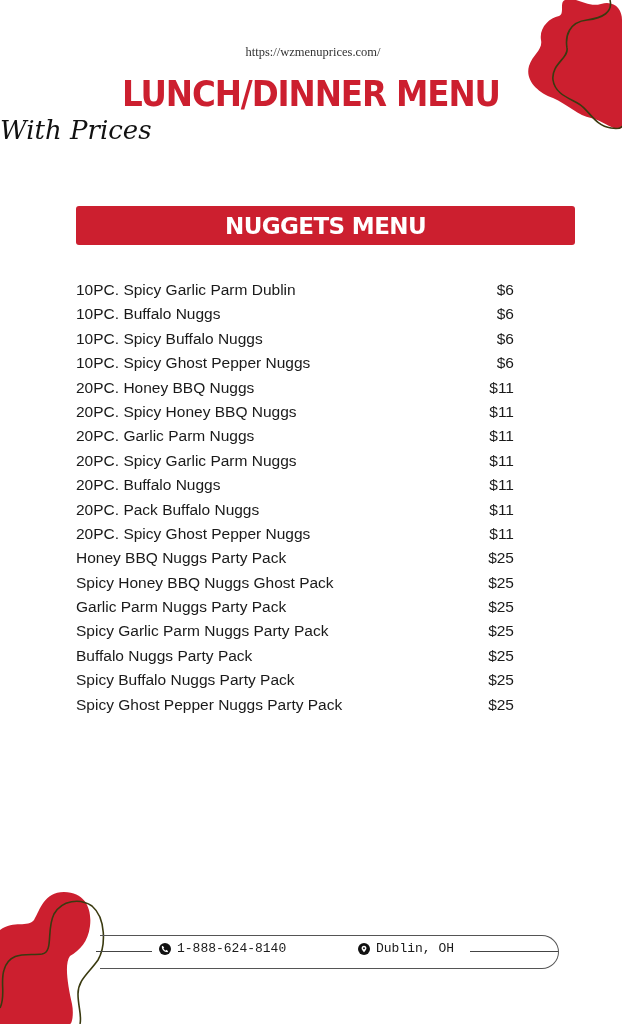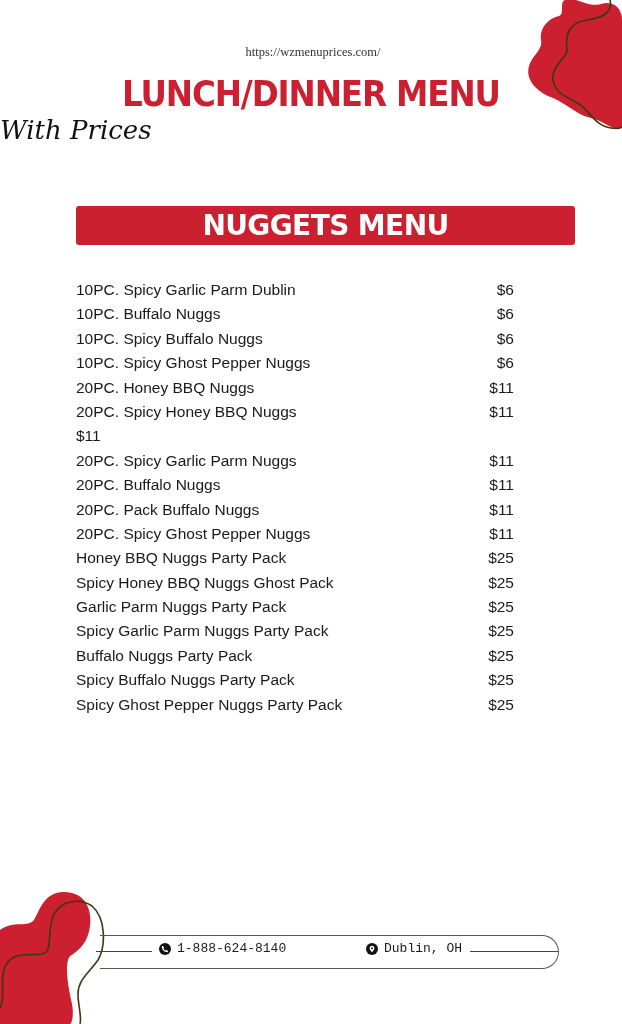--- a/index.html
+++ b/index.html
@@ -2,21 +2,21 @@
 <html><head>
   <meta charset="utf-8">
   <style>
     html, body { margin: 0; padding: 0; background: #ffffff; }
     body { width: 622px; height: 1024px; position: relative; overflow: hidden; font-family: "Liberation Sans", sans-serif; }
     .blob { position: absolute; }
     .url { position: absolute; top: 45px; left: 0; width: 626px; text-align: center; font-family: "Liberation Serif", serif; font-size: 12.5px; color: #333; }
     .title { position: absolute; top: 72px; left: 0; width: 622px; text-align: center; font-family: "DejaVu Sans", sans-serif; font-weight: bold; font-size: 35px; color: #cc1f2f; letter-spacing: -1.2px; line-height: 44px; transform: scaleX(0.93); }
     .subtitle { position: absolute; top: 110px; left: 0; width: 622px; text-align: left; font-family: "DejaVu Serif", serif; font-style: italic; font-size: 26px; color: #111; line-height: 40px; }
     .banner { position: absolute; left: 76px; top: 206px; width: 499px; height: 39px; background: #cc1f2f; border-radius: 3px; display: flex; align-items: center; justify-content: center; }
-    .banner span { color: #fff; font-family: "DejaVu Sans", sans-serif; font-weight: bold; font-size: 28px; letter-spacing: -0.6px; }
+    .banner span { color: #fff; font-family: "DejaVu Sans", sans-serif; font-weight: bold; font-size: 23px; letter-spacing: -0.6px; }
     .menu { position: absolute; left: 76px; top: 278px; width: 438px; }
     .row { display: flex; justify-content: space-between; height: 24.4px; line-height: 24.4px; font-size: 15.5px; color: #1a1a1a; }
     .row .price { text-align: right; }
     .footer-pill { position: absolute; left: 100px; top: 935px; width: 458px; height: 32px; border: 1.3px solid #555; border-left: none; border-radius: 0 17px 17px 0; }
     .footer-line { position: absolute; height: 0; border-top: 1.2px solid #444; }
     .contact { position: absolute; top: 941px; display: flex; align-items: center; font-size: 13px; color: #1a1a1a; font-family: Liberation Mono, monospace; }
     .contact .ic { width: 12px; height: 12px; border-radius: 50%; background: #111; margin-right: 6px; display: inline-flex; align-items: center; justify-content: center; }
   </style>
 </head>
 <body>
@@ -58,20 +58,21 @@
     </div>
   <div class="row">
       <span>20PC. Honey BBQ Nuggs</span>
       <span class="price">$11</span>
     </div>
   <div class="row">
       <span>20PC. Spicy Honey BBQ Nuggs</span>
       <span class="price">$11</span>
     </div>
   <div class="row">
+      <span>20PC. Garlic Parm Nuggs</span>
       <span class="price">$11</span>
     </div>
   <div class="row">
       <span>20PC. Spicy Garlic Parm Nuggs</span>
       <span class="price">$11</span>
     </div>
   <div class="row">
       <span>20PC. Buffalo Nuggs</span>
       <span class="price">$11</span>
     </div>
@@ -119,21 +120,21 @@
 
 <div class="contact" style="left:159px;">
   <span class="ic">
     <svg width="8" height="8" viewBox="0 0 10 10">
         <path d="M2 1 L4 3 L3 4 C 4 6, 5 7, 6 7 L7 6 L9 8 L8 9 C 4 9, 1 6, 1 2 Z" fill="#fff"></path>
       </svg>
   </span>
   <span>1-888-624-8140</span>
 </div>
 
-<div class="contact" style="left:366px;">
+<div class="contact" style="left:358px;">
   <span class="ic">
     <svg width="8" height="8" viewBox="0 0 10 10">
         <path d="M5 1 C 7 1, 8 2.5, 8 4 C 8 6, 5 9, 5 9 C 5 9, 2 6, 2 4 C 2 2.5, 3 1, 5 1 Z" fill="#fff"></path>
         <circle cx="5" cy="4" r="1.2" fill="#111"></circle>
       </svg>
   </span>
   <span>Dublin, OH</span>
 </div>
 
 </body></html>

